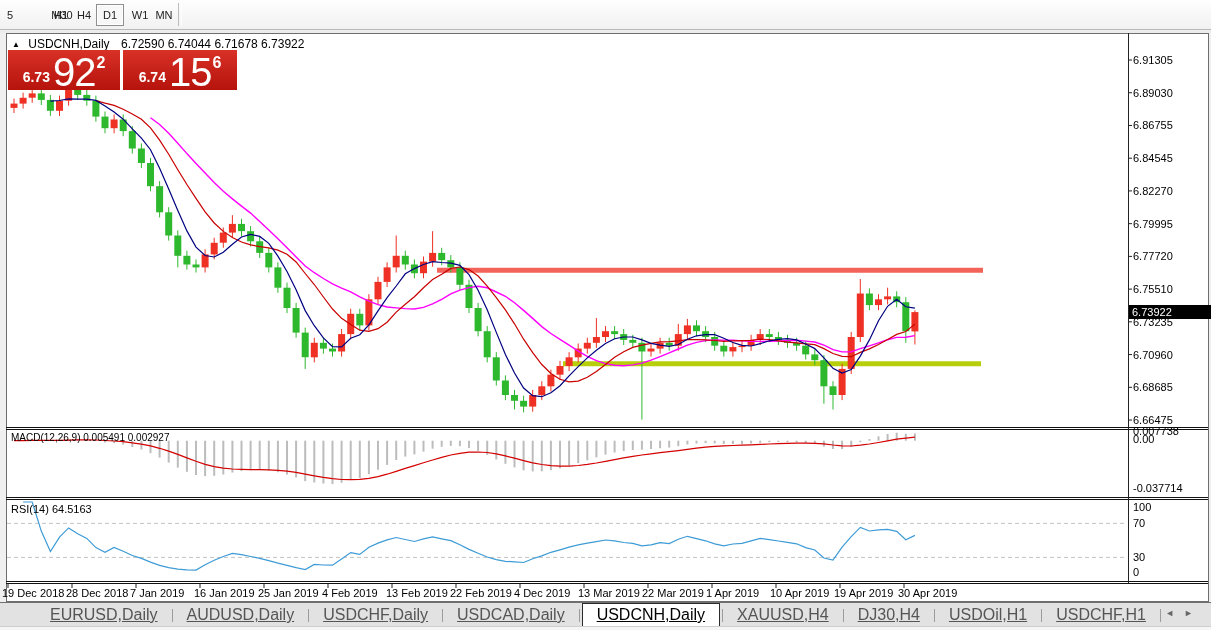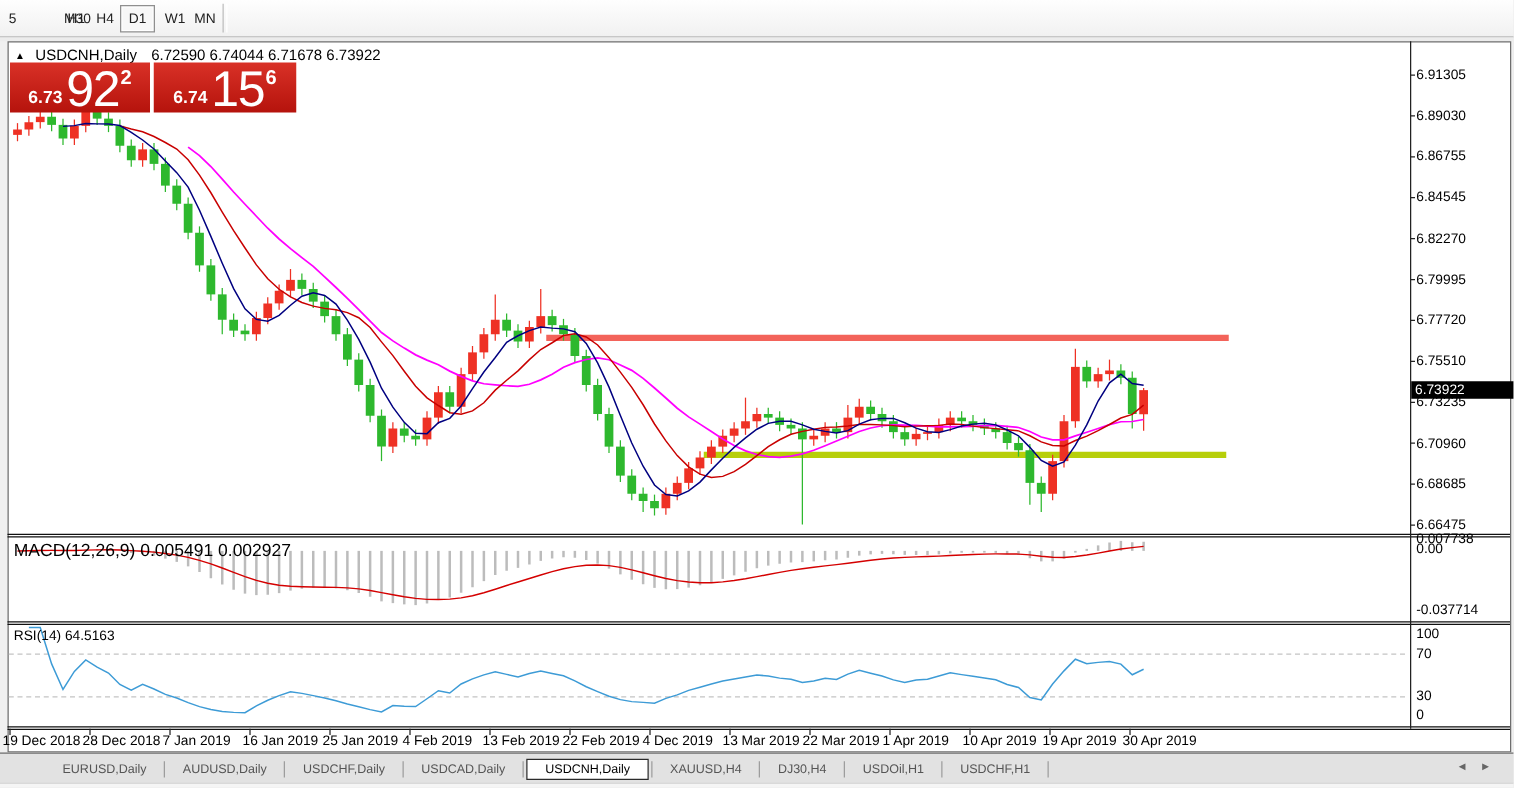--- a/index.html
+++ b/index.html
@@ -11,21 +11,21 @@
   .tf-btn{position:absolute;top:4px;height:20px;line-height:20px;font-size:11px;color:#222;
           text-align:center;cursor:default;background:transparent;border:1px solid transparent;}
   .tf-btn.active{border:1px solid #8f8f8f;background:#f7f7f7;box-shadow:inset 0 0 0 1px #fff;}
   #tb-sep{position:absolute;left:178px;top:3px;height:23px;width:2px;border-left:1px solid #bdbdbd;border-right:1px solid #fff;}
   #gapstrip{position:absolute;left:0;top:30px;width:1211px;height:3px;background:#ececec;}
   
   #plot-svg{position:absolute;left:0;top:0;}
   .ovl{position:absolute;white-space:nowrap;}
   #chart-title{left:12px;top:37px;font-size:12px;color:#000;}
   #chart-title .arr{font-size:8px;margin-right:5px;position:relative;top:-1px;}
-  #macd-label{left:11px;top:432px;font-size:14px;color:#000;}
+  #macd-label{left:11px;top:432px;font-size:10px;color:#000;}
   #rsi-label{left:11px;top:503px;font-size:11px;color:#000;}
   .ax-label{position:absolute;left:1133px;font-size:11px;color:#000;}
   .date-label{position:absolute;top:587px;font-size:11px;color:#000;}
   #cur-price{position:absolute;left:1129px;width:79px;height:14px;background:#000;color:#fff;
              font-size:11px;line-height:14px;padding-left:3px;}
   
   #trade-panel{position:absolute;left:8px;top:48px;width:229px;}
   #tp-row1{display:flex;height:27px;}
   .tp-btn{width:55px;height:27px;border:1px solid #b32015;border-radius:2px;color:#fff;
           font-size:13px;background:linear-gradient(#e25549,#c3261b);cursor:pointer;
@@ -42,21 +42,21 @@
             align-items:flex-end;justify-content:center;padding-bottom:2px;cursor:pointer;}
   #tp-sell-price{width:112px;margin-right:3px;}
   #tp-buy-price{width:114px;}
   .tp-small{font-size:14px;font-weight:bold;margin-right:3px;margin-bottom:3px;}
   .tp-big{font-size:40px;line-height:32px;font-weight:400;letter-spacing:-1px;}
   .tp-sup{font-size:16px;font-weight:bold;position:relative;top:-16px;margin-left:1px;}
   
   #tabbar{position:absolute;left:0;top:602px;width:1211px;height:24px;background:#e2e2e2;
           border-top:1px solid #6f6f6f;display:flex;align-items:center;}
   #tabs{display:flex;align-items:center;margin-left:38px;height:100%;}
-  .tab{font-size:10px;color:#555;padding:2px 12px;cursor:pointer;}
+  .tab{font-size:16px;color:#555;padding:2px 12px;cursor:pointer;text-decoration:underline;}
   .tab.active{background:#fff;border:1px solid #2b2b2b;color:#000;padding:2px 14px;}
   .tab-sep{width:1px;height:13px;background:#9d9d9d;margin:0 2px;}
   #tab-arrows{position:absolute;right:8px;top:5px;font-size:9px;color:#666;letter-spacing:10px;cursor:pointer;}
   #statusbar{position:absolute;left:0;top:626px;width:1211px;height:4px;background:#f5f5f5;border-top:1px solid #cfcfcf;}
 </style>
 </head>
 <body>
 
 <div id="app">
   <div id="toolbar">

